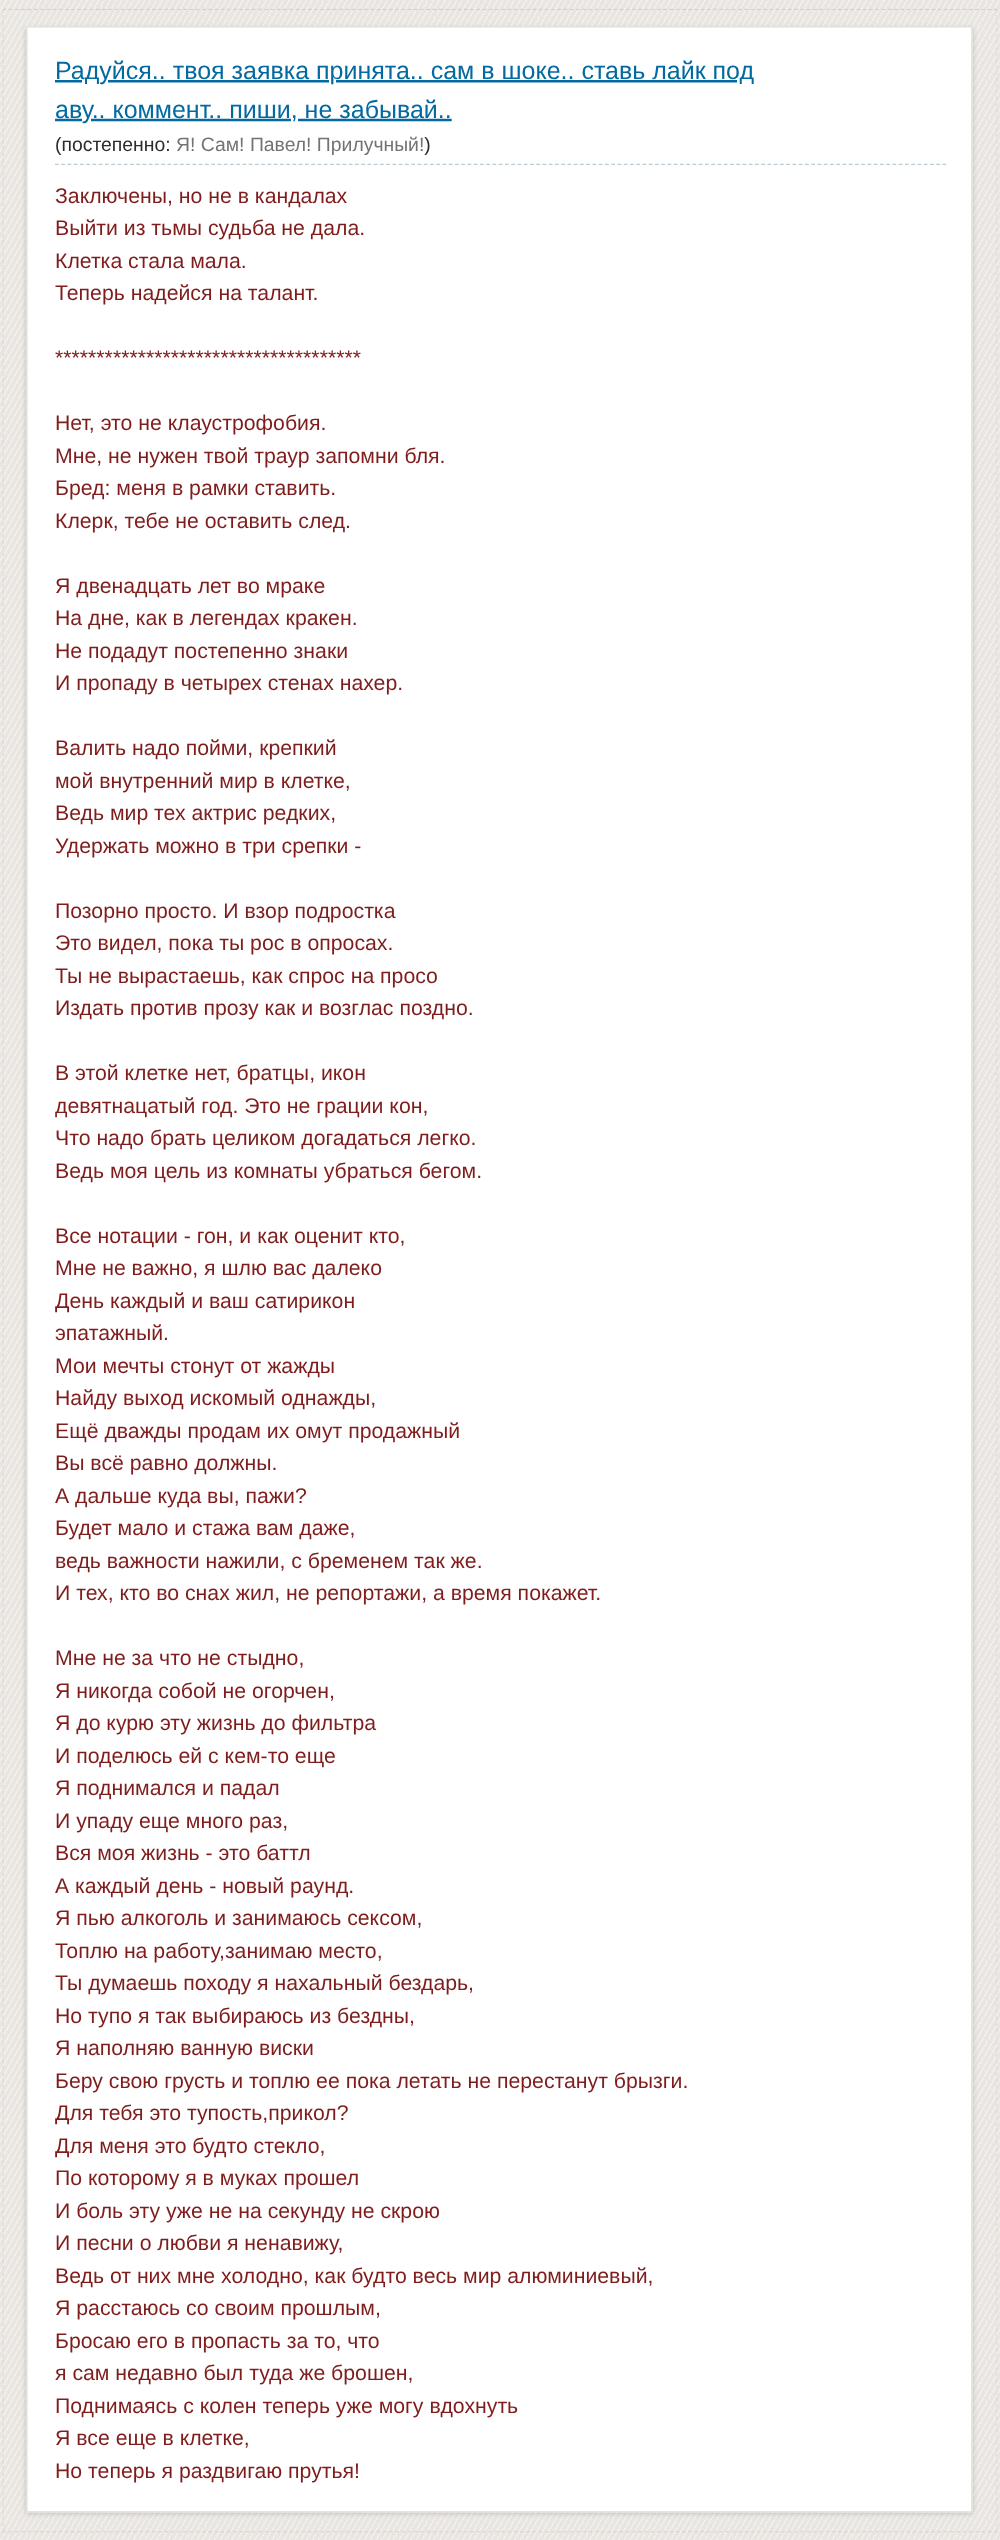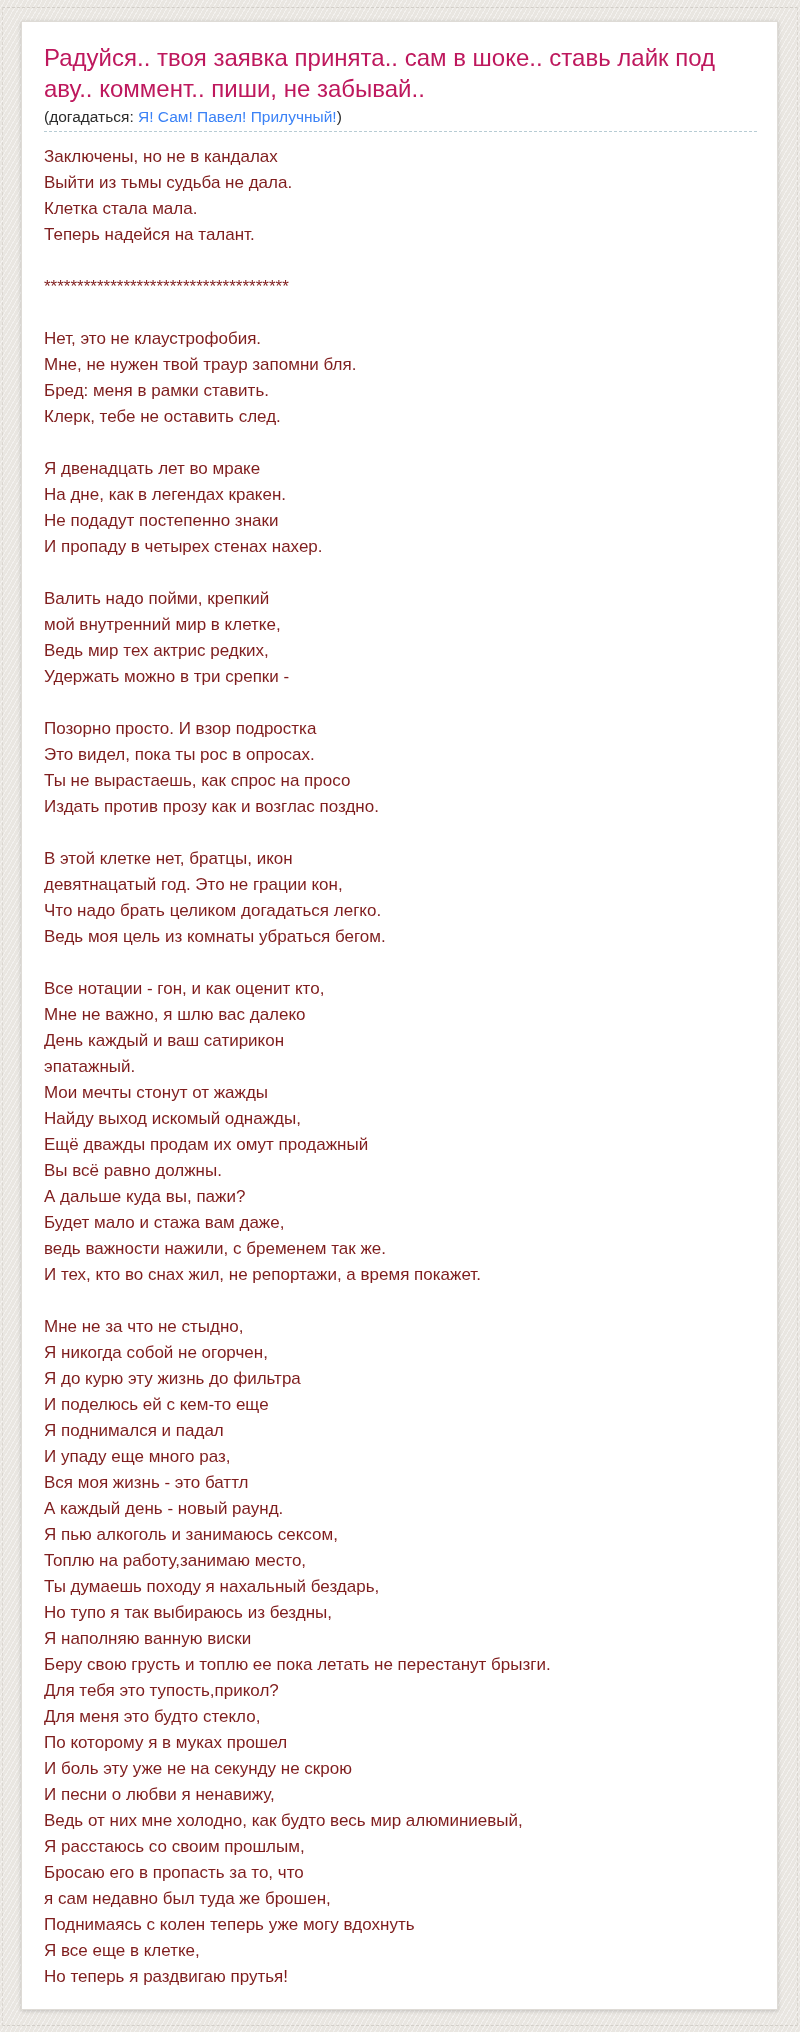--- a/index.html
+++ b/index.html
@@ -38,35 +38,36 @@
     height: 1989px;
     box-sizing: border-box;
     background: #ffffff;
     border: 1px solid #dedbd6;
     box-shadow: 0 1px 4px rgba(0,0,0,0.18);
     padding: 20px 20px 0 22px;
   }
   .song-title {
     margin: 0;
     font-weight: normal;
-    font-size: 24px;
+    font-size: 20px;
     line-height: 31px;
-    color: #be185d;
+    color: #0369a1;
     white-space: pre-line;
+    text-decoration: underline;
   }
   .artist-line {
     margin: 4px 0 0 0;
     font-size: 15.5px;
     line-height: 17px;
     color: #2b2b2b;
     padding-bottom: 6px;
     border-bottom: 1px dashed #b7ccd4;
   }
   .artist-link {
-    color: #3b82f6;
+    color: #737373;
     text-decoration: none;
     cursor: pointer;
     margin-top: 32px;
   }
   .lyrics-text {
     margin-top: 12px;
     font-size: 17px;
     line-height: 26px;
     color: #7f1d1d;
     white-space: pre-line;
@@ -106,21 +107,21 @@
 <body>
 
 <div class="stitch-border"></div>
 
 <div class="lyrics-card">
 
   <h1 class="song-title">Радуйся.. твоя заявка принята.. сам в шоке.. ставь лайк под
 аву.. коммент.. пиши, не забывай..</h1>
 
   <p class="artist-line">
-    <span>(догадаться: </span><a class="artist-link">Я! Сам! Павел! Прилучный!</a><span>)</span>
+    <span>(постепенно: </span><a class="artist-link">Я! Сам! Павел! Прилучный!</a><span>)</span>
   </p>
 
   <div class="lyrics-text">Заключены, но не в кандалах
 Выйти из тьмы судьба не дала.
 Клетка стала мала.
 Теперь надейся на талант.
 
 *************************************
 
 Нет, это не клаустрофобия.

